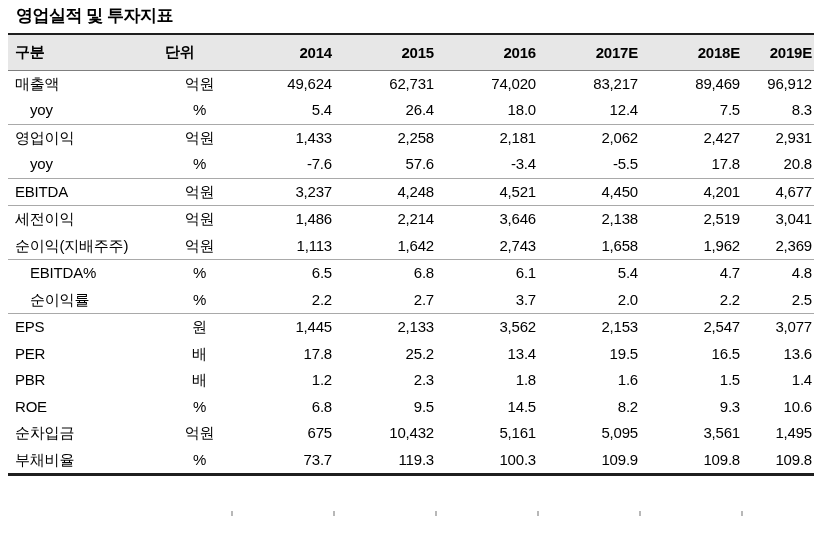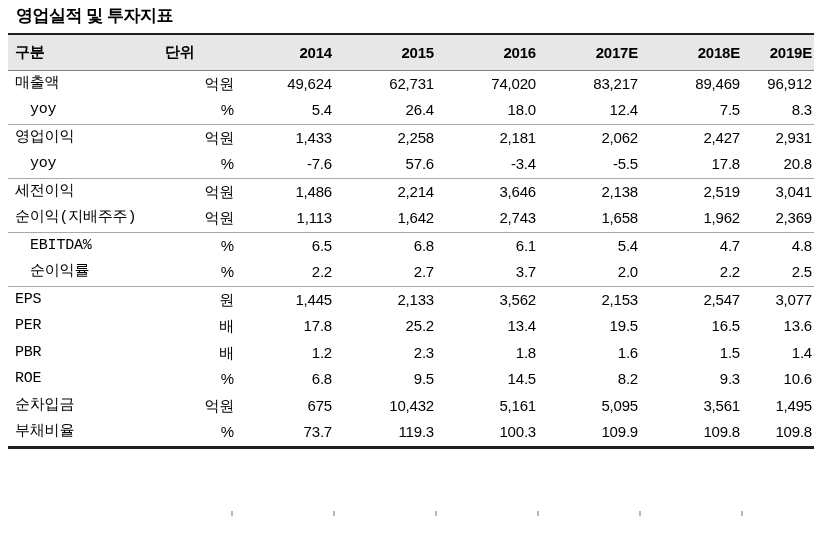--- a/index.html
+++ b/index.html
@@ -28,23 +28,23 @@
   }
   thead th{
     background:var(--header-bg);
     border-top:2px solid var(--border-dark);
     border-bottom:1px solid var(--header-rule);
     font-weight:bold;height:36px;padding:0;white-space:nowrap;
   }
   th.text{text-align:left;padding-left:7px;}
   th.num{text-align:right;padding-right:2px;}
   tbody td{height:26.5px;padding:0;white-space:nowrap;line-height:26.5px;}
-  td.label{text-align:left;padding-left:7px;font-family:Liberation Mono, monospace;}
+  td.label{text-align:left;padding-left:7px;}
   td.label.indent{padding-left:22px;margin-top:23px;}
-  td.unit{text-align:right;padding-left:7px;}
+  td.unit{text-align:center;padding-left:7px;}
   td.num{text-align:right;padding-right:2px;}
   tr.sep td{border-bottom:1px solid var(--border-light);}
   tr.last td{border-bottom:3px solid var(--border-dark);}
   .tick{
     position:absolute;width:2px;height:5px;background:#b8b8b8;
     top:511px;
   }
 </style>
 </head>
 <body>
@@ -114,20 +114,31 @@
       <td class="label indent">yoy</td>
       <td class="unit">%</td>
 
     <td class="num">-7.6</td>
           <td class="num">57.6</td>
           <td class="num">-3.4</td>
           <td class="num">-5.5</td>
           <td class="num">17.8</td>
           <td class="num">20.8</td>
         </tr>
+        <tr class="sep">
+      <td class="label">EBITDA</td>
+      <td class="unit">억원</td>
+
+    <td class="num">3,237</td>
+          <td class="num">4,248</td>
+          <td class="num">4,521</td>
+          <td class="num">4,450</td>
+          <td class="num">4,201</td>
+          <td class="num">4,677</td>
+        </tr>
         <tr>
       <td class="label">세전이익</td>
       <td class="unit">억원</td>
 
     <td class="num">1,486</td>
           <td class="num">2,214</td>
           <td class="num">3,646</td>
           <td class="num">2,138</td>
           <td class="num">2,519</td>
           <td class="num">3,041</td>

